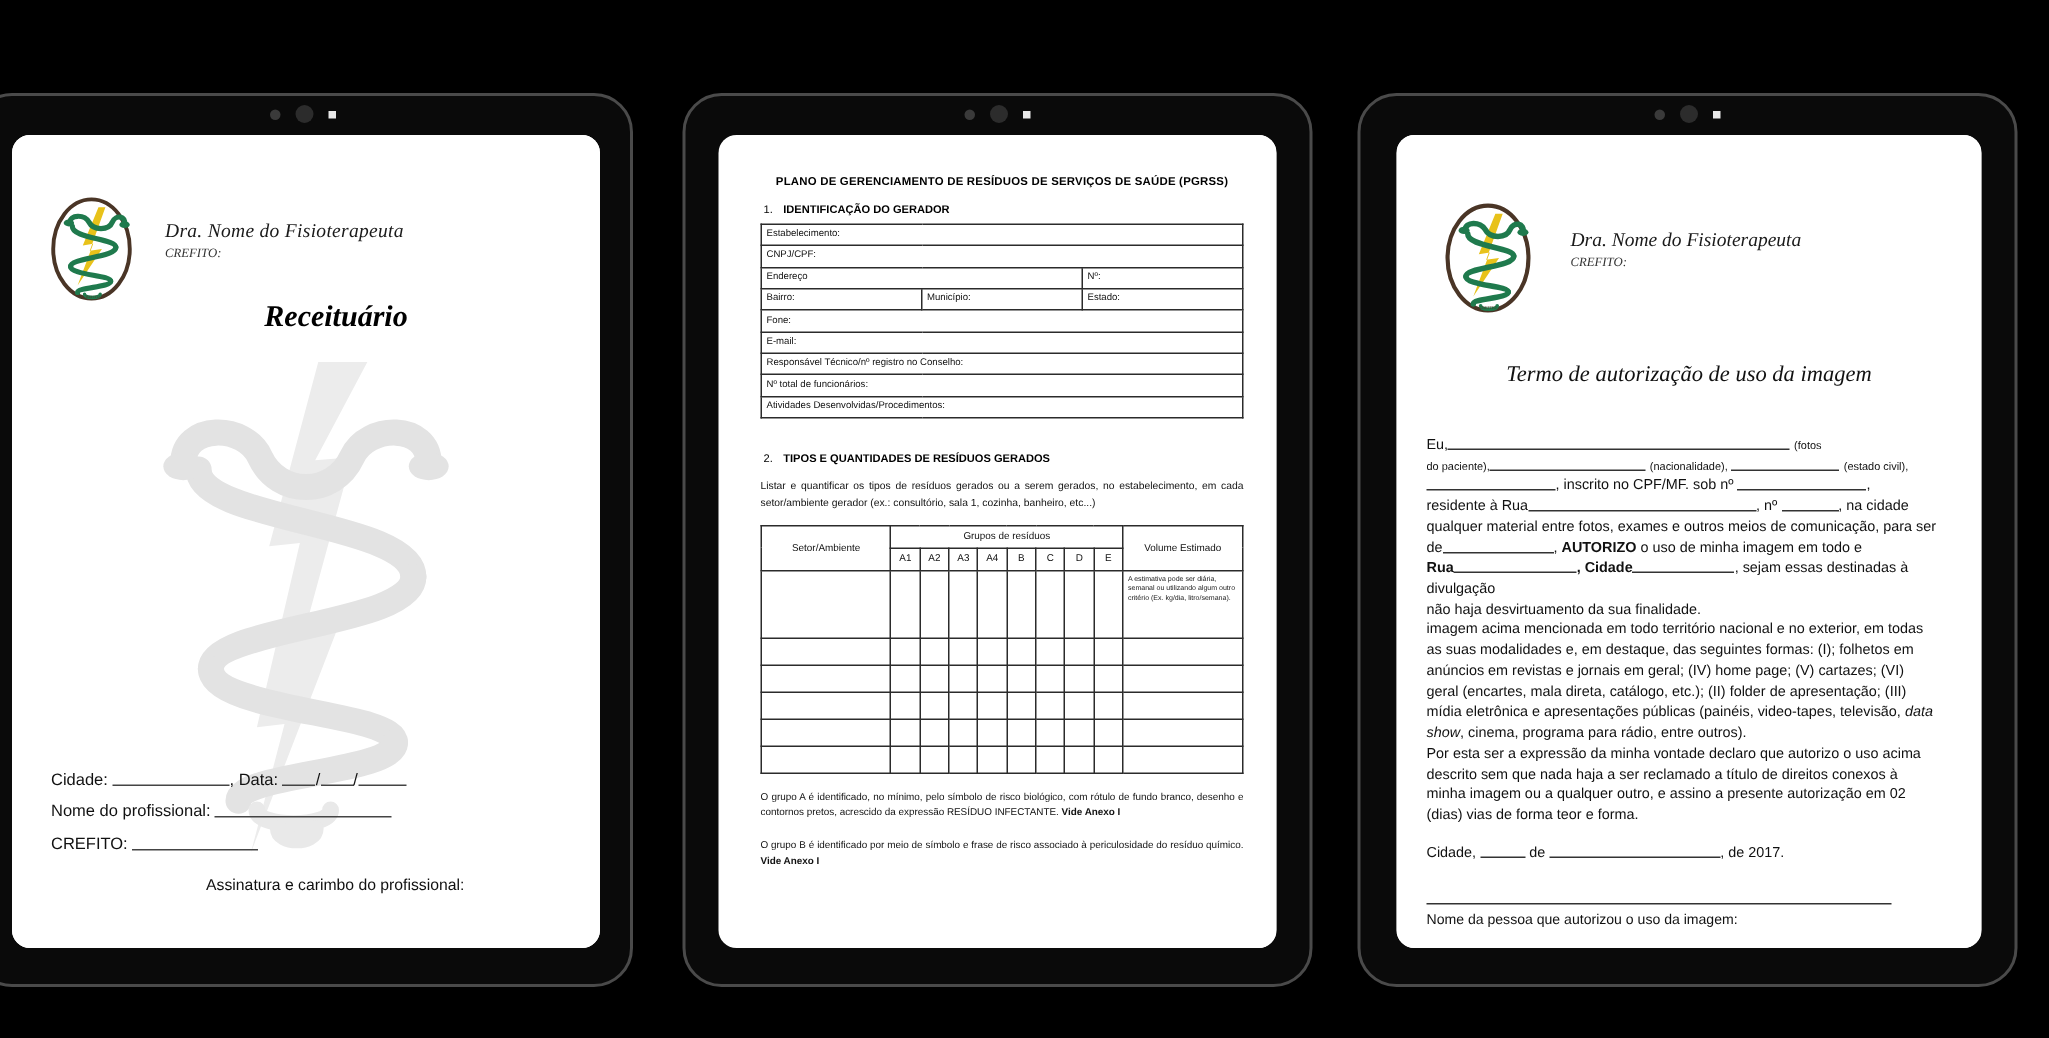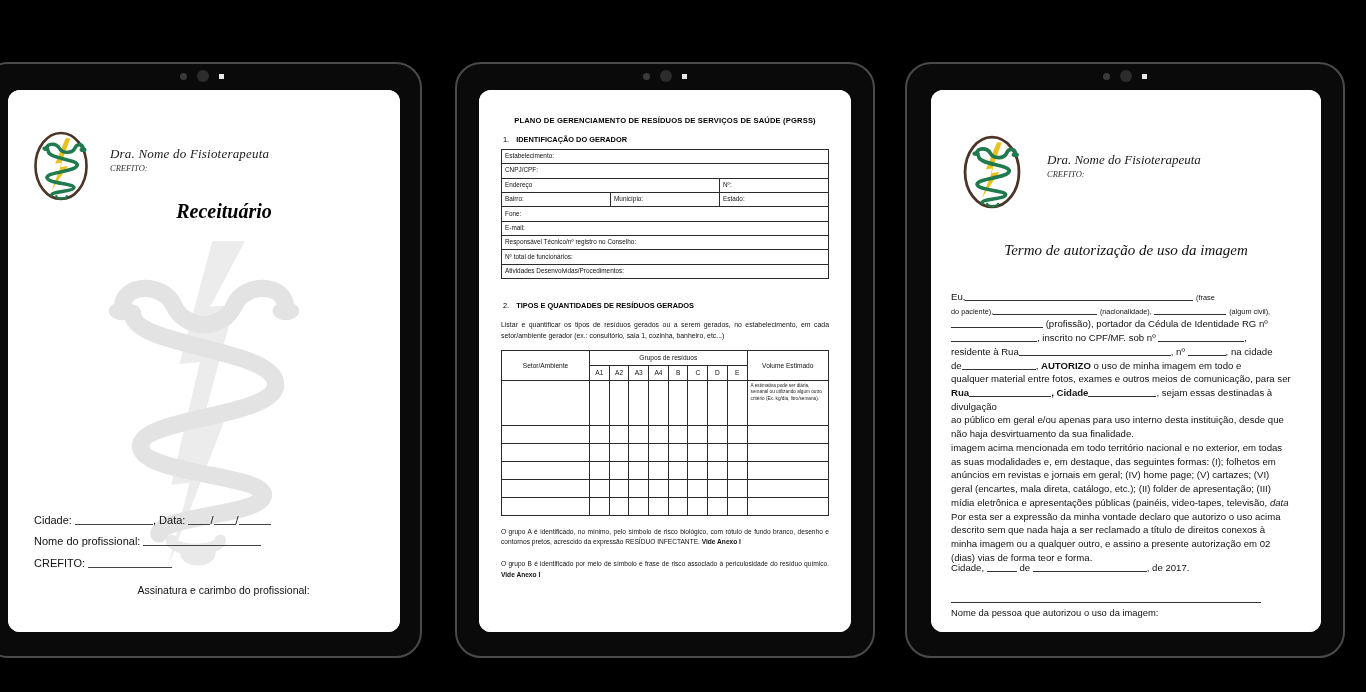--- a/index.html
+++ b/index.html
@@ -73,21 +73,21 @@
   .watermark{
     position:absolute;left:50%;top:150px;transform:translateX(-50%);
     width:225px;height:330px;opacity:1;pointer-events:none;
   }
   .watermark svg{display:block;width:100%;height:100%;}
   .d1-fields{position:absolute;left:26px;bottom:58px;font-size:11px;color:#111;line-height:1.95;margin-top:16px;}
   .d1-fields .ln{display:inline-block;border-bottom:1px solid #444;height:11px;vertical-align:-1px;}
   .d1-sign{position:absolute;left:0;right:0;bottom:36px;text-align:center;font-size:10.5px;color:#111;padding-left:39px;}
 
   
-  .d2{padding:26px 22px 0 22px;box-sizing:border-box;height:100%;}
+  .d2{padding:26px 22px 0 12px;box-sizing:border-box;height:100%;margin-left:16px;}
   .d2-title{
     text-align:center;font-weight:bold;font-size:7.6px;color:#000;
     letter-spacing:.15px;margin-bottom:9px;line-height:1.3;
   }
   .d2-sec{display:flex;gap:7px;font-size:7.4px;font-weight:bold;color:#000;margin:0 0 5px 2px;}
   .d2-sec .num{font-weight:normal;}
   table.grid{border-collapse:collapse;width:100%;table-layout:fixed;}
   table.grid td{
     border:1px solid #2b2b2b;
     font-size:6.4px;color:#111;
@@ -418,35 +418,34 @@
           </div>
           <div class="d3-names">
             <div class="d3-doctor">Dra. Nome do Fisioterapeuta</div>
             <div class="d3-crefito">CREFITO:</div>
           </div>
         </div>
 
         <div class="d3-title">Termo de autorização de uso da imagem</div>
 
         <div class="d3-body">
-          <p><span>Eu,</span><span class="u" style="width:228px"></span> <span class="sm">(frase</span></p>
-          <p><span class="sm">do paciente),</span><span class="u" style="width:104px"></span> <span class="sm">(nacionalidade),</span> <span class="u" style="width:72px"></span> <span class="sm">(algum civil),</span></p>
-          <p><span class="u" style="width:92px"></span> <span>(profissão), portador da Cédula de Identidade RG nº</span></p>
+          <p><span>Eu,</span><span class="u" style="width:228px"></span> <span class="sm">(fotos</span></p>
+          <p><span class="sm">do paciente),</span><span class="u" style="width:104px"></span> <span class="sm">(nacionalidade),</span> <span class="u" style="width:72px"></span> <span class="sm">(estado civil),</span></p>
           <p><span class="u" style="width:86px"></span><span>, inscrito no CPF/MF. sob nº</span> <span class="u" style="width:86px"></span><span>,</span></p>
           <p><span>residente à Rua</span><span class="u" style="width:152px"></span><span>, nº</span> <span class="u" style="width:38px"></span><span>, na cidade</span></p>
+          <p>qualquer material entre fotos, exames e outros meios de comunicação, para ser</p>
           <p><span>de</span><span class="u" style="width:74px"></span>, <b>AUTORIZO</b><span> o uso de minha imagem em todo e</span></p>
-          <p>qualquer material entre fotos, exames e outros meios de comunicação, para ser</p>
           <p><b>Rua</b><span class="u" style="width:82px"></span><b>, Cidade</b><span class="u" style="width:68px"></span><span>, sejam essas destinadas à divulgação</span></p>
-          <p>ao público em geral e/ou apenas para uso interno desta instituição, desde que</p>
           <p>não haja desvirtuamento da sua finalidade.</p>
           <p>imagem acima mencionada em todo território nacional e no exterior, em todas</p>
           <p>as suas modalidades e, em destaque, das seguintes formas: (I); folhetos em</p>
           <p>anúncios em revistas e jornais em geral; (IV) home page; (V) cartazes; (VI)</p>
           <p>geral (encartes, mala direta, catálogo, etc.); (II) folder de apresentação; (III)</p>
           <p><span>mídia eletrônica e apresentações públicas (painéis, video-tapes, televisão, </span><i>data</i></p>
+          <p><i>show</i><span>, cinema, programa para rádio, entre outros).</span></p>
           <p>Por esta ser a expressão da minha vontade declaro que autorizo o uso acima</p>
           <p>descrito sem que nada haja a ser reclamado a título de direitos conexos à</p>
           <p>minha imagem ou a qualquer outro, e assino a presente autorização em 02</p>
           <p>(dias) vias de forma teor e forma.</p>
         </div>
 
         <div class="d3-date">
           <span>Cidade,</span>
           <span class="u" style="width:30px"></span>
           <span>de</span>

